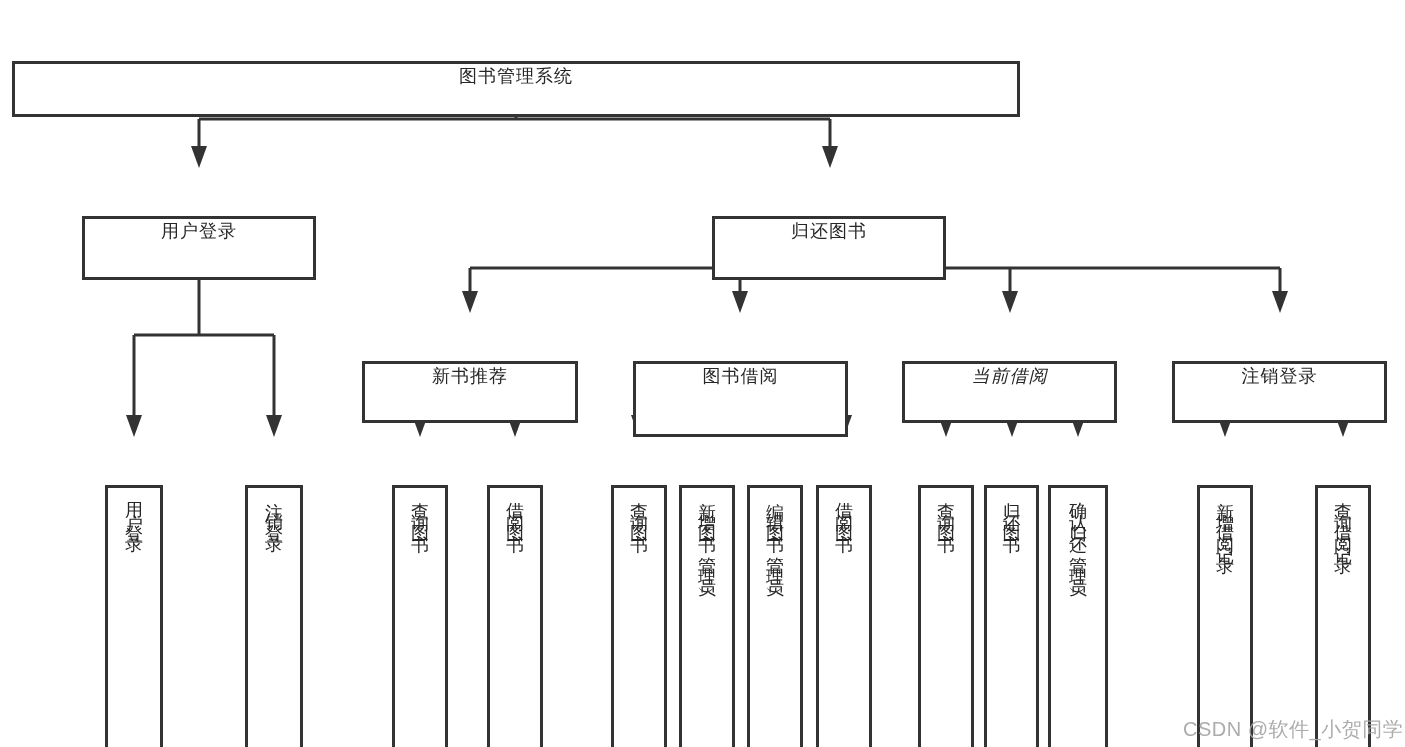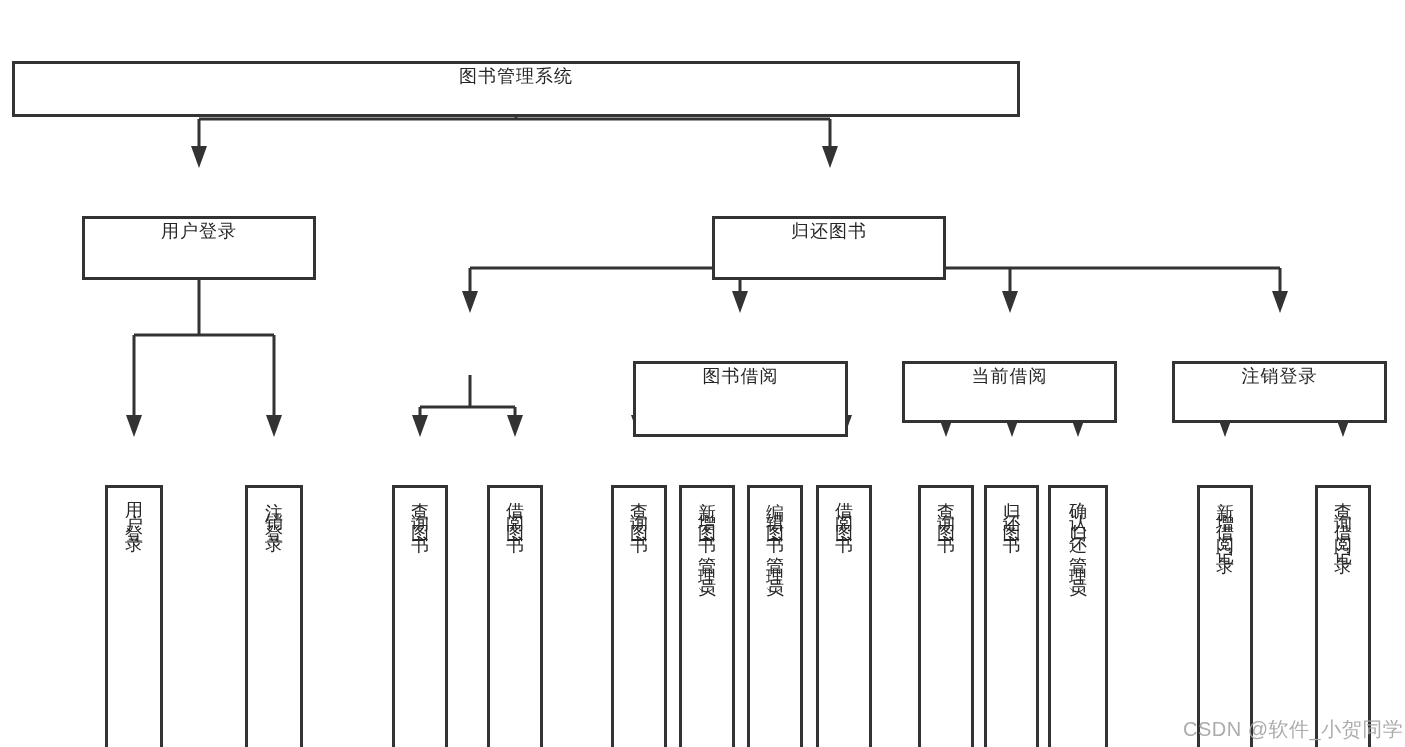--- a/index.html
+++ b/index.html
@@ -112,24 +112,27 @@
     <span class="hlabel">图书管理系统</span>
   </div>
 
   <div class="node" style="left:82px; top:168px; width:234px; height:64px;">
     <span class="hlabel">用户登录</span>
   </div>
   <div class="node" style="left:712px; top:168px; width:234px; height:64px;">
     <span class="hlabel">归还图书</span>
   </div>
 
+  <div class="node" style="left:362px; top:313px; width:216px; height:62px;">
+    <span class="hlabel">新书推荐</span>
+  </div>
   <div class="node" style="left:633px; top:313px; width:215px; height:76px;">
     <span class="hlabel">图书借阅</span>
   </div>
-  <div class="node" style="left:902px; top:313px; width:215px; height:62px;">
+  <div class="node" style="left:902px; top:313px; width:215px; height:62px;font-style:italic;">
     <span class="hlabel">当前借阅</span>
   </div>
   <div class="node" style="left:1172px; top:313px; width:215px; height:62px;">
     <span class="hlabel">注销登录</span>
   </div>
 
   <div class="node leaf" style="left:105px; width:58px;">
     <span class="vtext">用户登录</span>
   </div>
   <div class="node leaf" style="left:245px; width:58px;">

